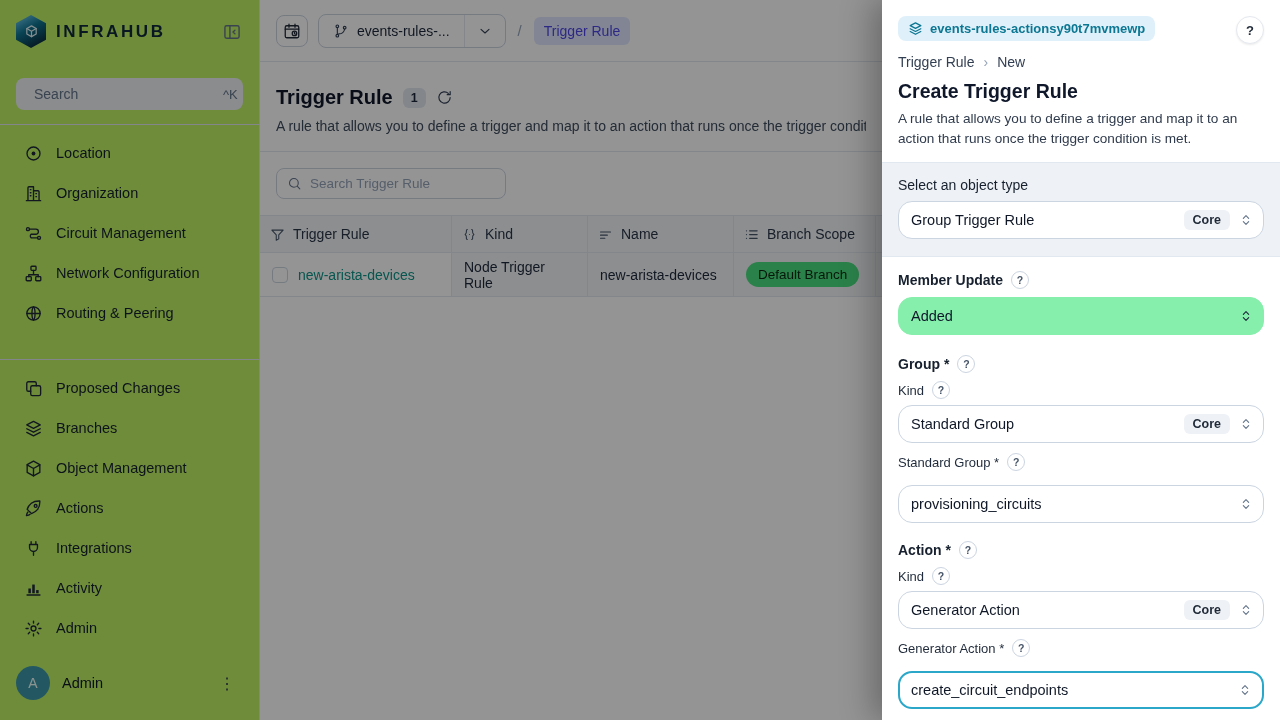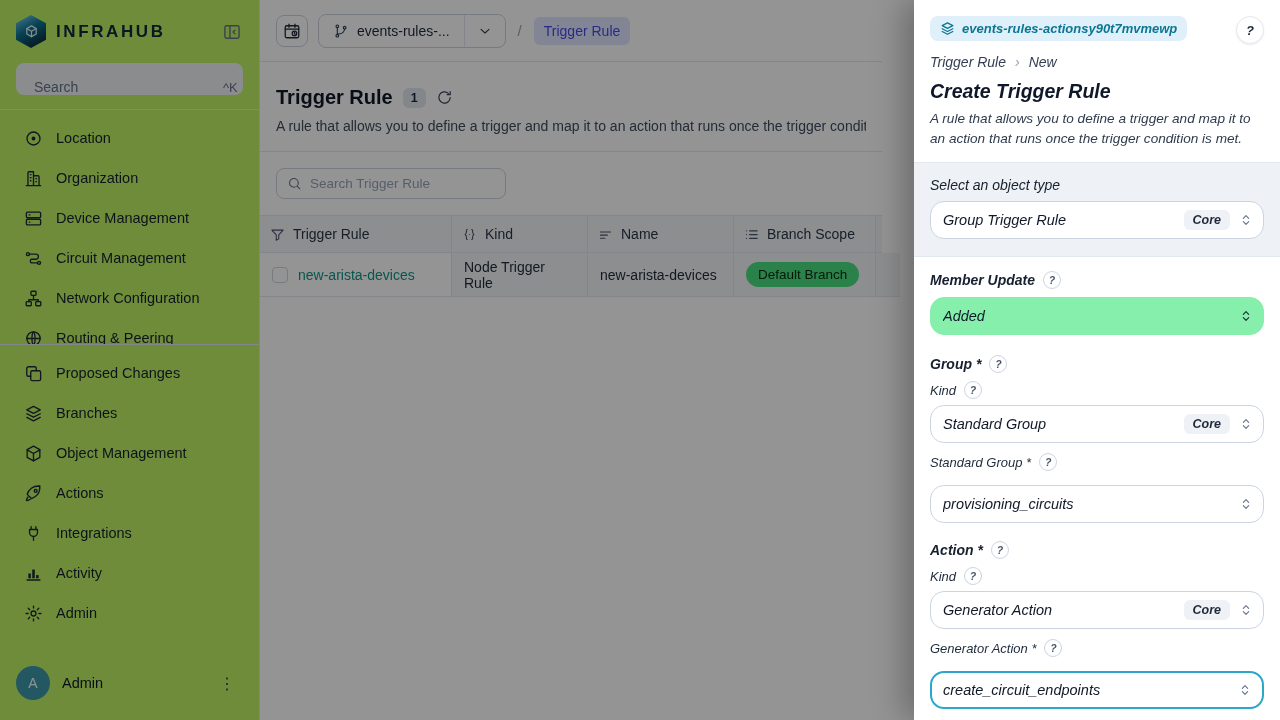--- a/index.html
+++ b/index.html
@@ -13,22 +13,22 @@
   
   .sidebar { position:absolute; left:0; top:0; width:260px; height:720px; background:#bef264;
              border-right:1px solid #e2e8f0; display:flex; flex-direction:column; z-index:1; }
   .logo-row { display:flex; align-items:center; gap:10px; padding:15px 16px 13px; }
   .logo-hex { position:relative; width:30px; height:33px; flex:0 0 auto;
               clip-path:polygon(50% 0,100% 25%,100% 75%,50% 100%,0 75%,0 25%);
               background:linear-gradient(150deg,#7dd3fc 0%,#0e7490 42%,#0b1626 100%);
               display:grid; place-items:center; }
   .brand { font-size:17px; font-weight:bold; letter-spacing:2.6px; color:#10293b; }
   .collapse-btn { margin-left:auto; width:22px; height:22px; color:#64748b; display:grid; place-items:center; cursor:pointer; }
-  .side-search { margin:2px 16px 0; height:32px; background:#eef1f5; border-radius:8px;
-                 display:flex; align-items:flex-end; gap:8px; padding:0 10px; color:#64748b; }
+  .side-search { margin:17px 16px 0; height:32px; background:#eef1f5; border-radius:8px;
+                 display:flex; align-items:center; gap:8px; padding:0 10px; color:#64748b; }
   .side-search input { border:none; background:transparent; outline:none; flex:1; font:14px "Liberation Sans",sans-serif; color:#334155; }
   .side-search input::placeholder { color:#64748b; }
   .kbd { font-size:13px; color:#64748b; }
   .side-div { border-top:1px solid #e2e8f0; margin-top:14px; }
   .nav { padding:8px 12px 0; }
   .nav.clip { height:234px; overflow:hidden; padding-bottom:0; }
   .nav-item { height:40px; display:flex; align-items:center; gap:13px; padding:0 12px; border-radius:8px;
               font-size:14.5px; color:#16202e; cursor:pointer; }
   .nav-item .nico { width:19px; height:19px; color:#1f2937; flex:0 0 auto; }
   .side-spacer { flex:1; }
@@ -72,22 +72,22 @@
   .th .tico { color:#475569; }
   .tbody .td { height:44px; display:flex; align-items:center; gap:10px; padding:0 12px; font-size:14px; color:#1e293b;
                border-right:1px solid #e2e8f0; border-bottom:1px solid #e2e8f0; background:#f2f4f6; }
   .tbody .td.first { background:#fff; }
   .checkbox { width:16px; height:16px; border:1.5px solid #cbd5e1; border-radius:4px; background:#fff; cursor:pointer; flex:0 0 auto; }
   .row-link { color:#0d9488; cursor:pointer; }
   .pill { background:#4ade80; color:#0c2910; font-size:13.5px; padding:5px 12px; border-radius:999px; }
 
   
   .overlay { position:absolute; inset:0; background:rgba(0,0,0,0.42); z-index:5; }
-  .panel { position:absolute; top:0; right:0; width:366px; height:720px; background:#fff; z-index:10;
-           box-shadow:-10px 0 30px rgba(0,0,0,0.28);font-style:italic; }
+  .panel { position:absolute; top:0; right:0; width:398px; height:720px; background:#fff; z-index:10;
+           box-shadow:-10px 0 30px rgba(0,0,0,0.28); }
   .panel-head { padding:16px 16px 0; position:relative; }
   .badge-chip { display:inline-flex; align-items:center; gap:7px; background:#dff0fa; color:#0c7792;
                 font-size:13px; font-weight:bold; padding:5px 10px; border-radius:8px; }
   .help-btn { position:absolute; top:16px; right:16px; width:28px; height:28px; border-radius:50%;
               background:#fff; border:1px solid #e5e9ef; box-shadow:0 1px 2px rgba(0,0,0,.08);
               display:grid; place-items:center; font-size:13px; font-weight:bold; color:#1f2937; cursor:pointer; }
   .crumbs { display:flex; align-items:center; gap:9px; margin-top:13px; font-size:14px; color:#323f52; }
   .crumb-sep { color:#94a3b8; }
   .panel-title { margin-top:10px; font-size:19.5px; font-weight:bold; color:#0f172a; }
   .panel-desc { margin-top:6px; font-size:13.6px; line-height:1.48; color:#2f3b4d; padding-bottom:13px; }
@@ -150,28 +150,20 @@
         <span>Location</span>
       </div>
       <div class="nav-item">
         <svg class="nico ic" viewBox="0 0 24 24">
             <path d="M3 21h18M5 21V4.8A1.3 1.3 0 016.3 3.5H12V21M12 8.5h5.7A1.3 1.3 0 0119 9.8V21M8 7.2h.8M8 11h.8M8 14.8h.8M15 12.2h.8M15 16h.8"></path>
           </svg>
         <span>Organization</span>
       </div>
       <div class="nav-item">
         <svg class="nico ic" viewBox="0 0 24 24">
-            <rect x="3" y="4" width="18" height="7" rx="1.5"></rect>
-            <rect x="3" y="13" width="18" height="7" rx="1.5"></rect>
-            <path d="M6.5 7.5h.9M6.5 16.5h.9"></path>
-          </svg>
-        <span>Device Management</span>
-      </div>
-      <div class="nav-item">
-        <svg class="nico ic" viewBox="0 0 24 24">
             <circle cx="5" cy="6.5" r="1.9"></circle>
             <circle cx="19" cy="17.5" r="1.9"></circle>
             <path d="M7.2 6.5H15a3.2 3.2 0 010 6.4H9a3.2 3.2 0 000 4.6h7.6"></path>
           </svg>
         <span>Circuit Management</span>
       </div>
       <div class="nav-item">
         <svg class="nico ic" viewBox="0 0 24 24">
             <rect x="8.8" y="2.8" width="6.4" height="5.2" rx="1"></rect>
             <rect x="2.8" y="16" width="6.4" height="5.2" rx="1"></rect>

